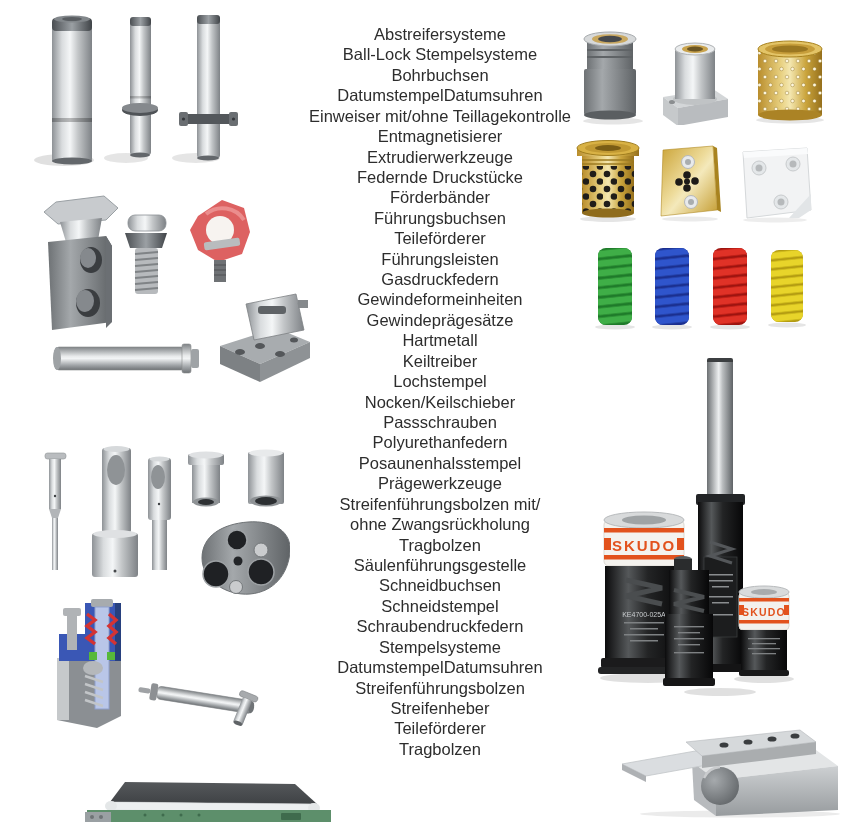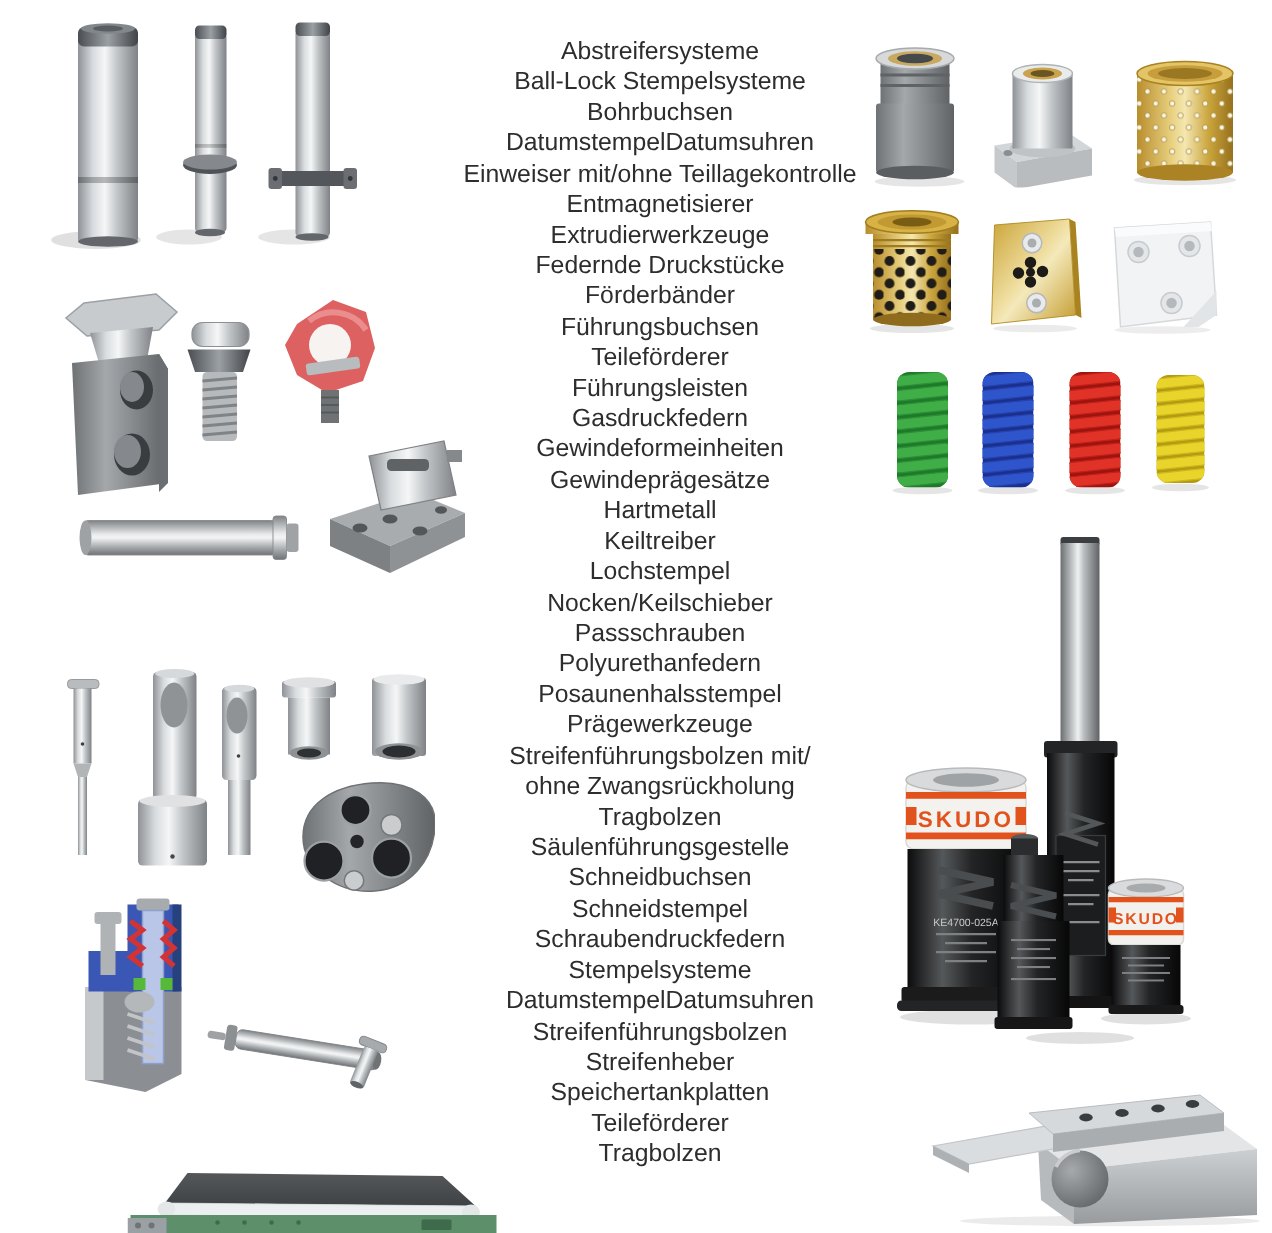--- a/index.html
+++ b/index.html
@@ -120,21 +120,20 @@
       <li>ohne Zwangsrückholung</li>
       <li>Tragbolzen</li>
       <li>Säulenführungsgestelle</li>
       <li>Schneidbuchsen</li>
       <li>Schneidstempel</li>
       <li>Schraubendruckfedern</li>
       <li>Stempelsysteme</li>
       <li>DatumstempelDatumsuhren</li>
       <li>Streifenführungsbolzen</li>
       <li>Streifenheber</li>
-      <li>Speichertankplatten</li>
       <li>Teileförderer</li>
       <li>Tragbolzen</li>
     </ul>
 
   <svg class="fig" style="left:30px;top:8px" width="215" height="165" viewBox="0 0 215 165">
     <ellipse cx="34" cy="152" rx="30" ry="6" fill="#000" opacity=".12"></ellipse>
     <ellipse cx="96" cy="150" rx="22" ry="5" fill="#000" opacity=".10"></ellipse>
     <ellipse cx="166" cy="150" rx="24" ry="5" fill="#000" opacity=".10"></ellipse>
 
     <rect x="22" y="16" width="40" height="138" rx="3" fill="url(#metalH)"></rect>

